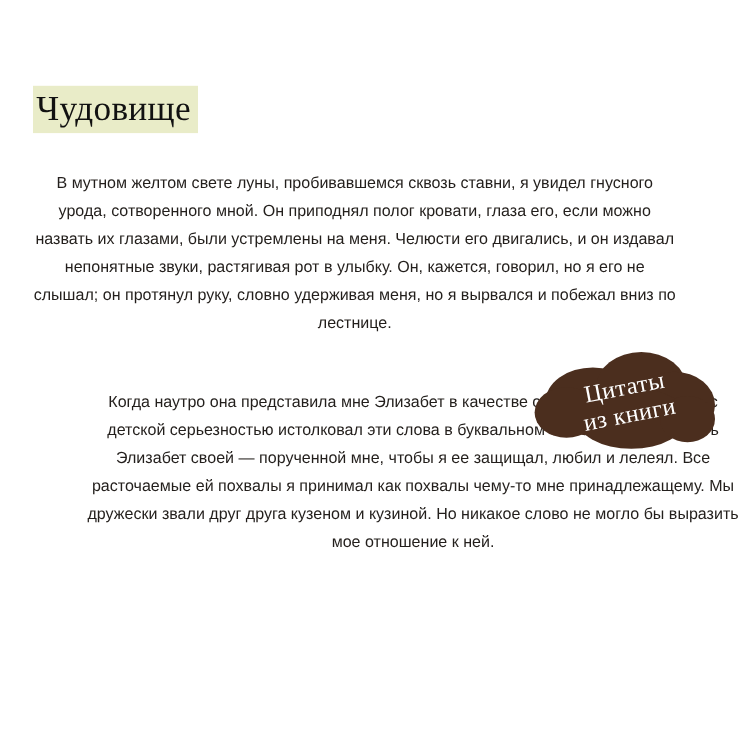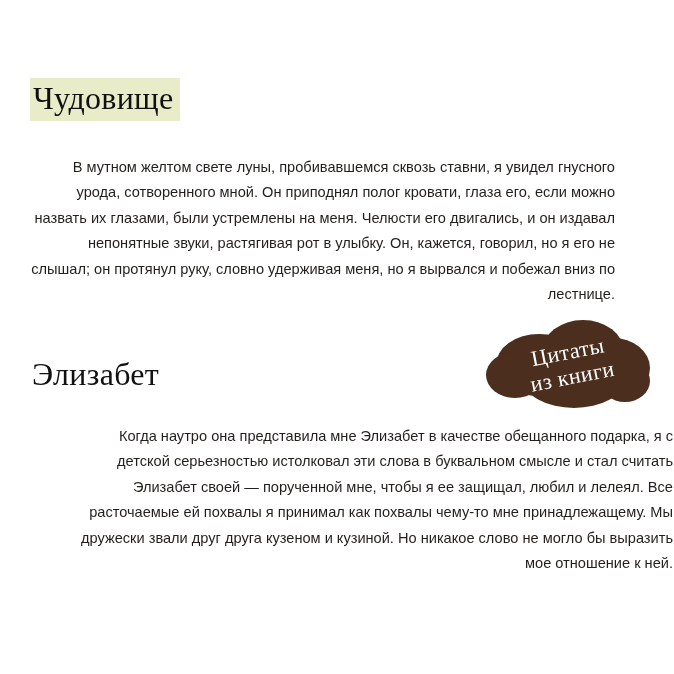--- a/index.html
+++ b/index.html
@@ -38,21 +38,21 @@
   }
   .heading.highlight {
     background: #e9ecc8;
   }
   .body-text {
     font-family: "Liberation Sans", sans-serif;
     font-size: 14.6px;
     line-height: 25.5px;
     color: #231f1c;
     margin: 0;
-    text-align: right;
+    text-align: center;
   }
   .section-1 .body-text {
     margin-top: 34px;
     width: 585px;
   }
   .section-2 {
     margin-top: 46px;
   }
   .section-2 .heading {
     padding-left: 2px;
@@ -115,21 +115,20 @@
 <body>
 
 <div class="page">
 
   <div class="section section-1">
     <h1 class="heading highlight">Чудовище</h1>
     <p class="body-text">В мутном желтом свете луны, пробивавшемся сквозь ставни, я увидел гнусного урода, сотворенного мной. Он приподнял полог кровати, глаза его, если можно назвать их глазами, были устремлены на меня. Челюсти его двигались, и он издавал непонятные звуки, растягивая рот в улыбку. Он, кажется, говорил, но я его не слышал; он протянул руку, словно удерживая меня, но я вырвался и побежал вниз по лестнице.</p>
   </div>
 
   <div class="section section-2">
-    <h1 class="heading">Элизабет</h1>
     <p class="body-text">Когда наутро она представила мне Элизабет в качестве обещанного подарка, я с детской серьезностью истолковал эти слова в буквальном смысле и стал считать Элизабет своей — порученной мне, чтобы я ее защищал, любил и лелеял. Все расточаемые ей похвалы я принимал как похвалы чему-то мне принадлежащему. Мы дружески звали друг друга кузеном и кузиной. Но никакое слово не могло бы выразить мое отношение к ней.</p>
   </div>
 
   <div class="cloud-badge">
     <span class="blob b1"></span>
     <span class="blob b2"></span>
     <span class="blob b3"></span>
     <span class="blob b4"></span>
     <span class="blob b5"></span>
     <span class="blob b6"></span>

